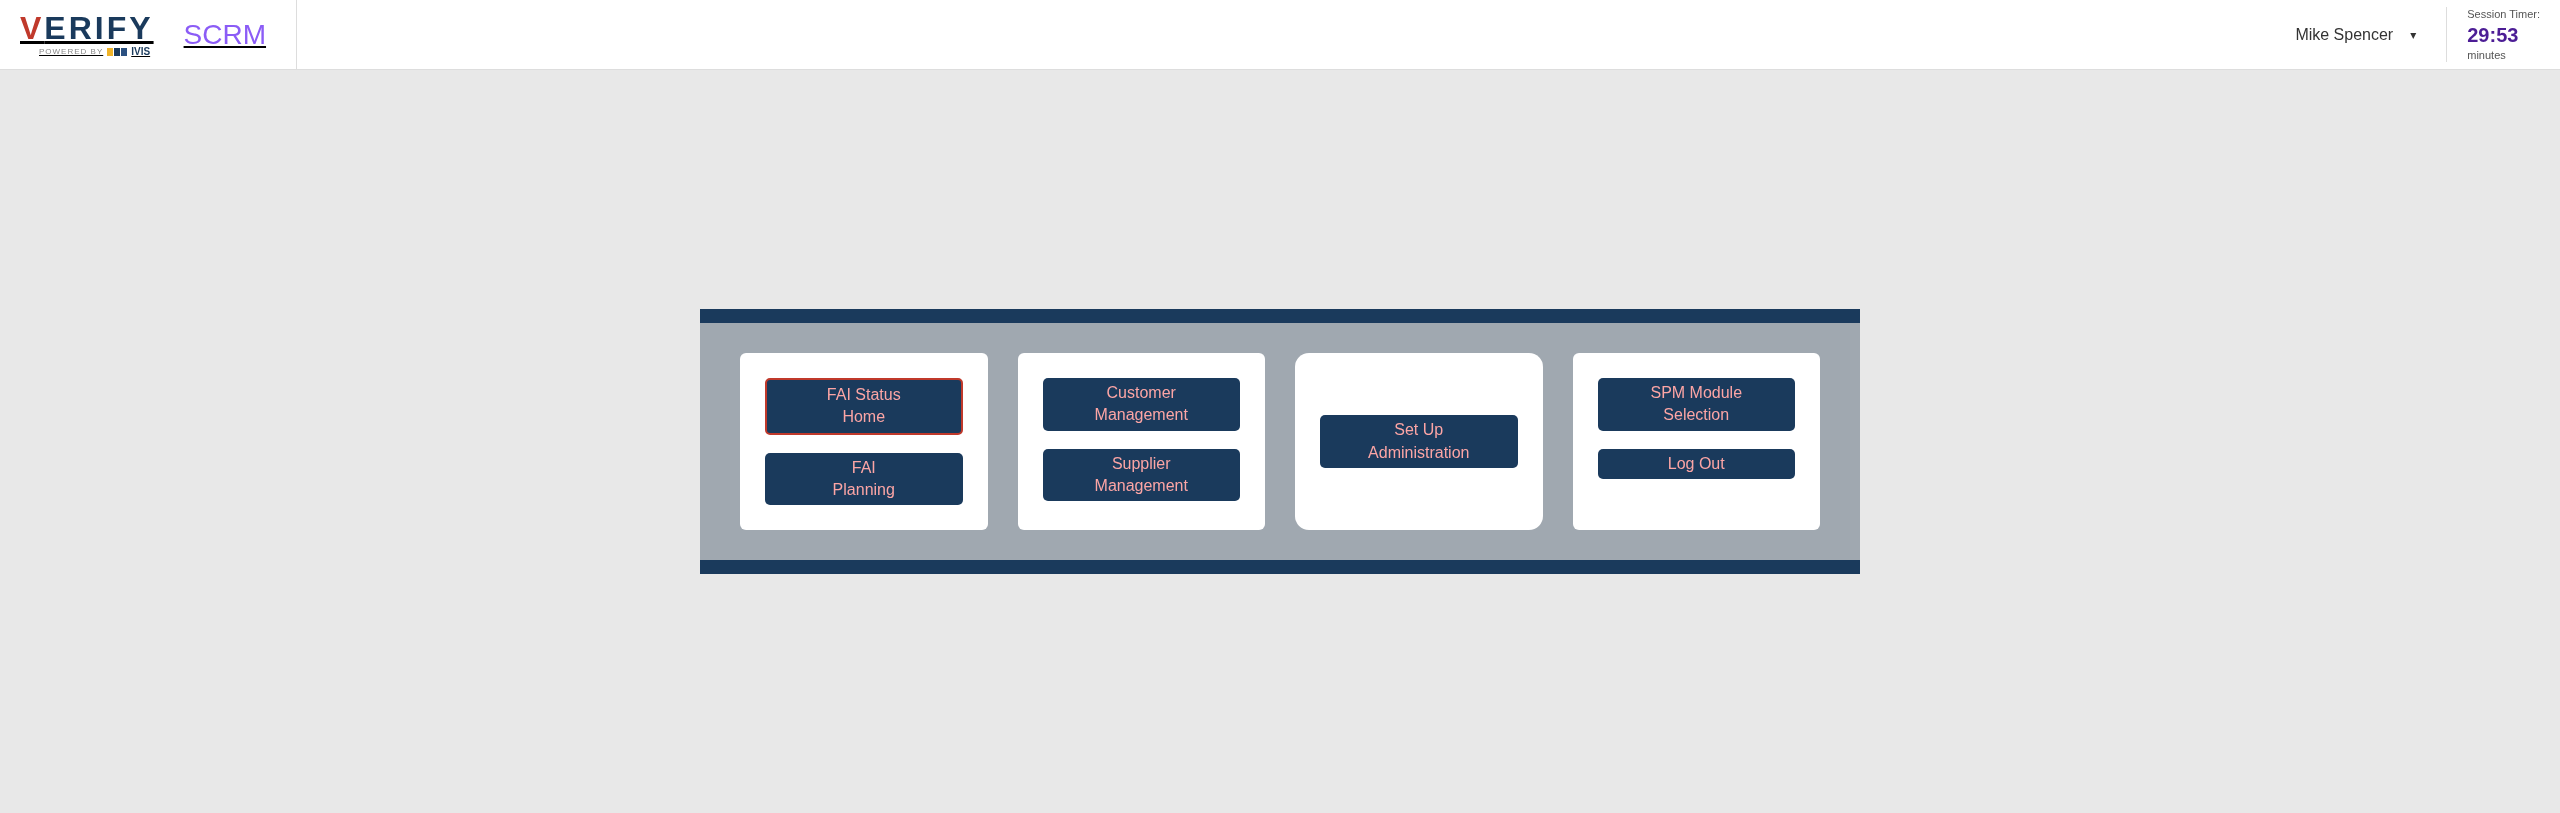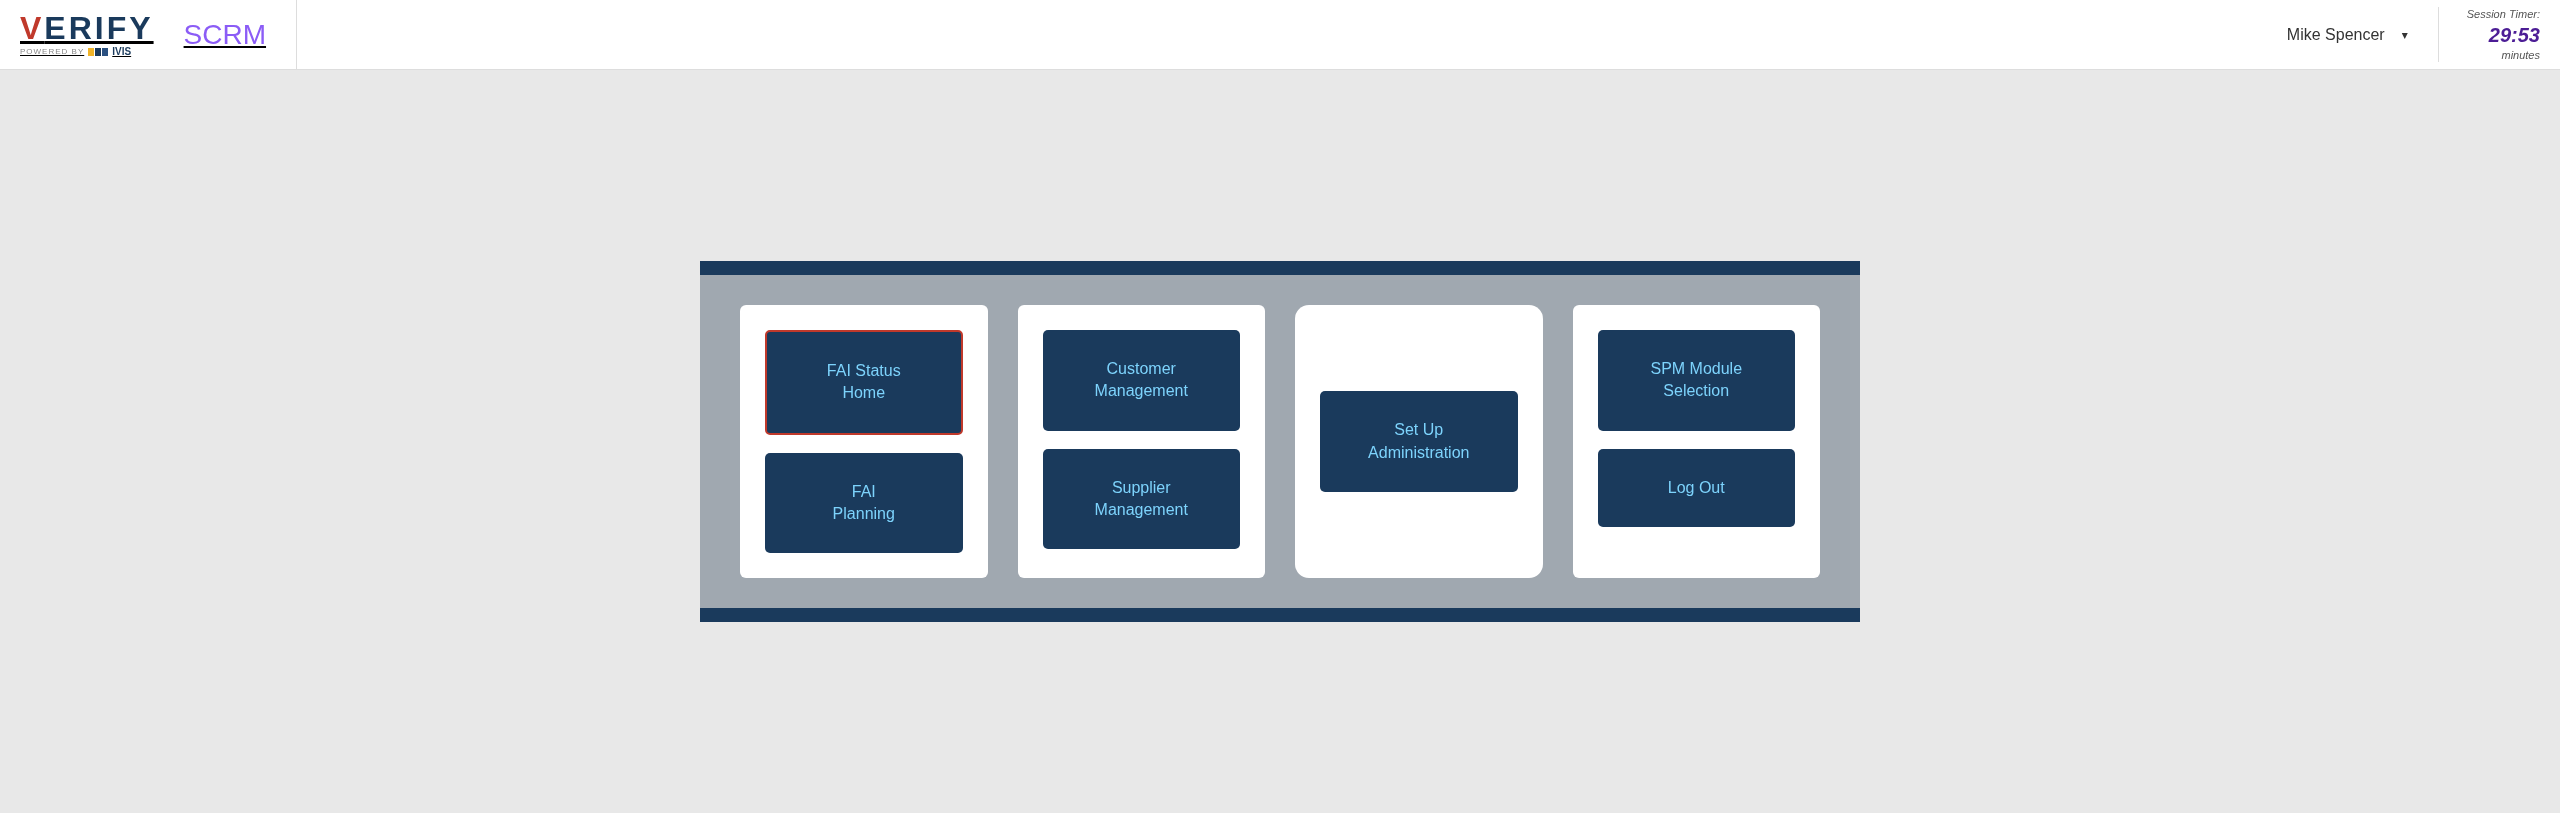--- a/index.html
+++ b/index.html
@@ -80,27 +80,26 @@
       color: #333;
       cursor: pointer;
     }
 
     .dropdown-arrow {
       font-size: 12px;
       color: #333;
     }
 
     .session-timer {
-      text-align: right;
+      text-align: left;
       font-size: 11px;
       color: #555;
       line-height: 1.3;
       border-left: 1px solid #ddd;
-      padding-left: 28px;
-      font-style: italic;
+      padding-left: 20px;
     }
 
     .session-timer .timer-value {
       font-size: 20px;
       font-weight: bold;
       color: #4c1d95;
       display: block;
     }
 
     
@@ -130,24 +129,24 @@
       padding: 25px;
       display: flex;
       flex-direction: column;
       gap: 18px;
       flex: 1;
     }
 
     
     .menu-btn {
       background-color: #1a3a5c;
-      color: #7dd3fc;
+      color: #fca5a5;
       border: none;
       border-radius: 5px;
-      padding: 28px 15px;
+      padding: 4px 15px;
       font-size: 16px;
       font-weight: 500;
       text-align: center;
       cursor: pointer;
       line-height: 1.4;
       width: 100%;
       display: block;
     }
 
     .menu-btn.active-selected {
@@ -171,21 +170,21 @@
 <body>
 
 <header class="header">
   <div class="logo-area">
     <div class="logo-verify">
       <div style="display:flex; align-items:baseline; gap:0;">
         <span style="font-size:32px; font-weight:900; color:#1a3a5c; letter-spacing:3px; line-height:1;">
           <span style="color:#c0392b;">V</span><span>ERIFY</span>
         </span>
       </div>
-      <div style="display:flex; align-items:center; gap:4px; margin-top:2px;">
+      <div style="display:flex; align-items:center; gap:4px; margin-top:2px;margin-left:19px;">
         <span style="font-size:8px; color:#888; letter-spacing:1px;">POWERED BY</span>
         <div class="ivis-logo-box">
           <div class="ivis-block yellow"></div>
           <div class="ivis-block blue1"></div>
           <div class="ivis-block blue2"></div>
         </div>
         <span style="font-size:10px; font-weight:bold; color:#1a3a5c;">IVIS</span>
       </div>
     </div>
     <div class="scrm-title">SCRM</div>

